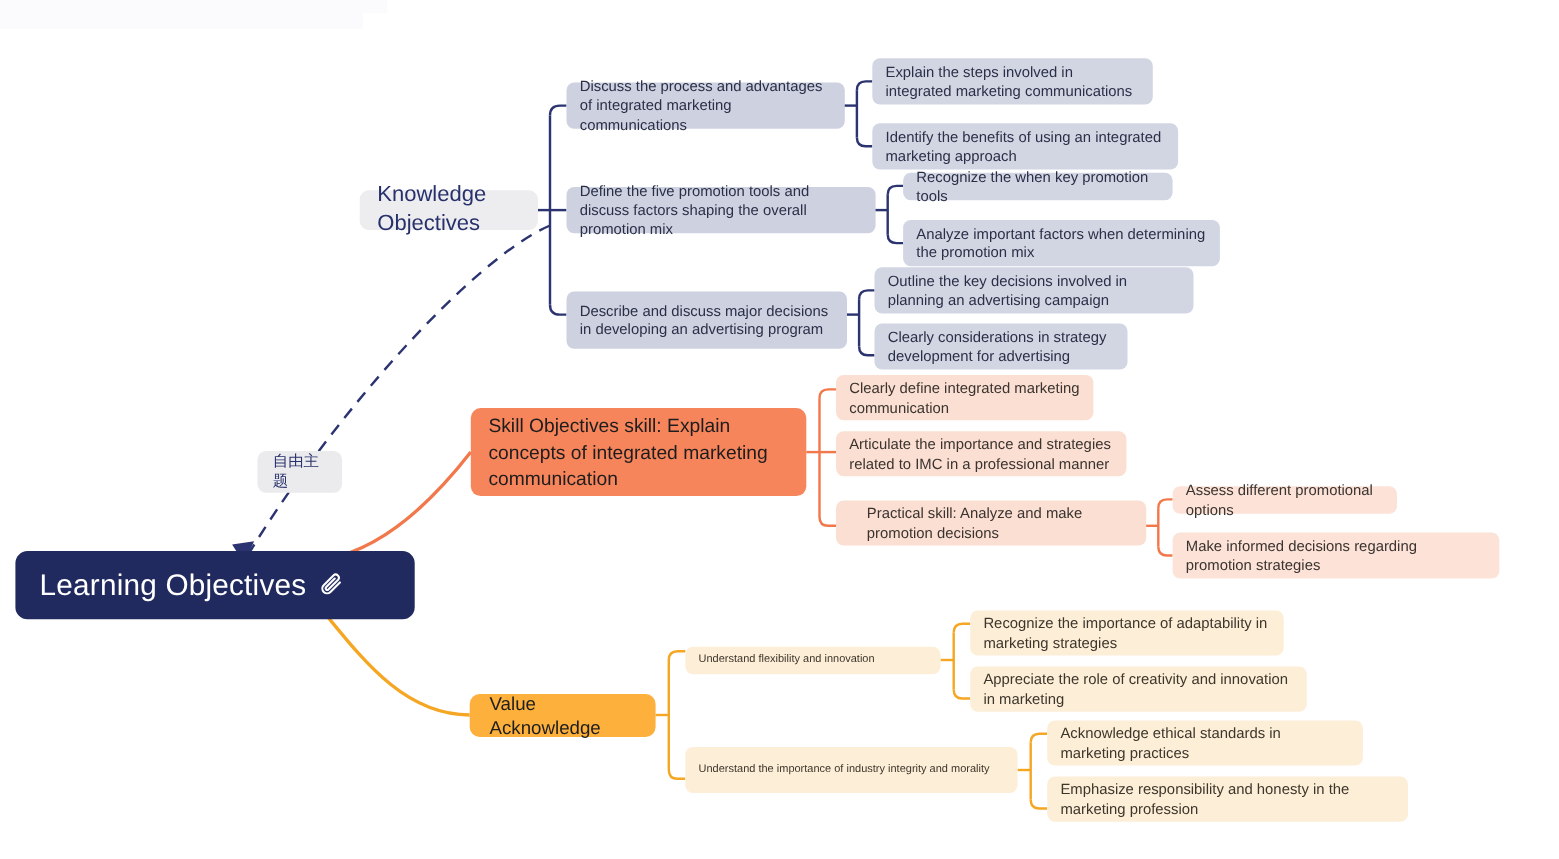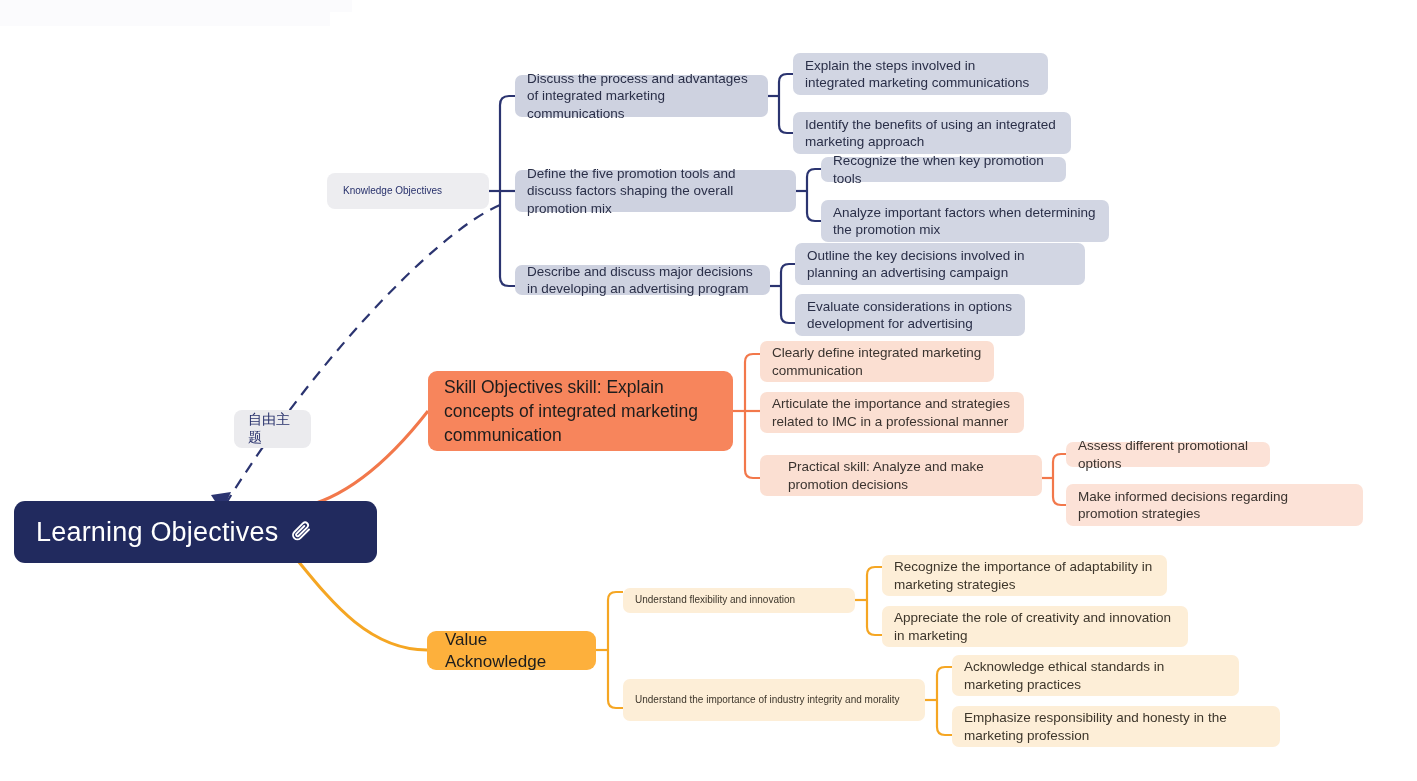--- a/index.html
+++ b/index.html
@@ -36,21 +36,21 @@
     padding:0 22px;
     letter-spacing:.2px;
     gap:10px;
   }
   .clip-icon{
     display:inline-flex;align-items:center;justify-content:center;
     width:26px;height:26px;flex:0 0 26px;
   }
   
   .lvl1-grey{
-    background:#ededf0;color:#27306b;font-size:10px;padding:0 16px;
+    background:#ededf0;color:#27306b;font-size:20px;padding:0 16px;
     border-radius:8px;
   }
   .lvl2-blue{
     background:#ced2e0;color:#2a2f48;font-size:13.5px;padding:7px 12px;
     border-radius:7px;align-items:center;
   }
   .lvl3-blue{
     background:#d2d6e3;color:#2a2f48;font-size:13.5px;padding:7px 12px;
     border-radius:7px;
   }
@@ -182,28 +182,28 @@
   <div class="node lvl2-blue" style="left:515px;top:170px;width:281px;height:42px;">
     <span>Define the five promotion tools and discuss factors shaping the overall promotion mix</span>
   </div>
   <div class="node lvl3-blue" style="left:821px;top:157px;width:245px;height:25px;">
     <span>Recognize the when key promotion tools</span>
   </div>
   <div class="node lvl3-blue" style="left:821px;top:200px;width:288px;height:42px;">
     <span>Analyze important factors when determining the promotion mix</span>
   </div>
 
-  <div class="node lvl2-blue" style="left:515px;top:265px;width:255px;height:30px;">
+  <div class="node lvl2-blue" style="left:515px;top:265px;width:255px;height:52px;">
     <span>Describe and discuss major decisions in developing an advertising program</span>
   </div>
   <div class="node lvl3-blue" style="left:795px;top:243px;width:290px;height:42px;">
     <span>Outline the key decisions involved in planning an advertising campaign</span>
   </div>
   <div class="node lvl3-blue" style="left:795px;top:294px;width:230px;height:42px;">
-    <span>Evaluate considerations in options development for advertising</span>
+    <span>Clearly considerations in strategy development for advertising</span>
   </div>
 
   <div class="node lvl1-orange" style="left:428px;top:371px;width:305px;height:80px;">
     <span>Skill Objectives skill: Explain concepts of integrated marketing communication</span>
   </div>
 
   <div class="node lvl2-peach" style="left:760px;top:341px;width:234px;height:41px;">
     <span>Clearly define integrated marketing communication</span>
   </div>
   <div class="node lvl2-peach" style="left:760px;top:392px;width:264px;height:41px;">

